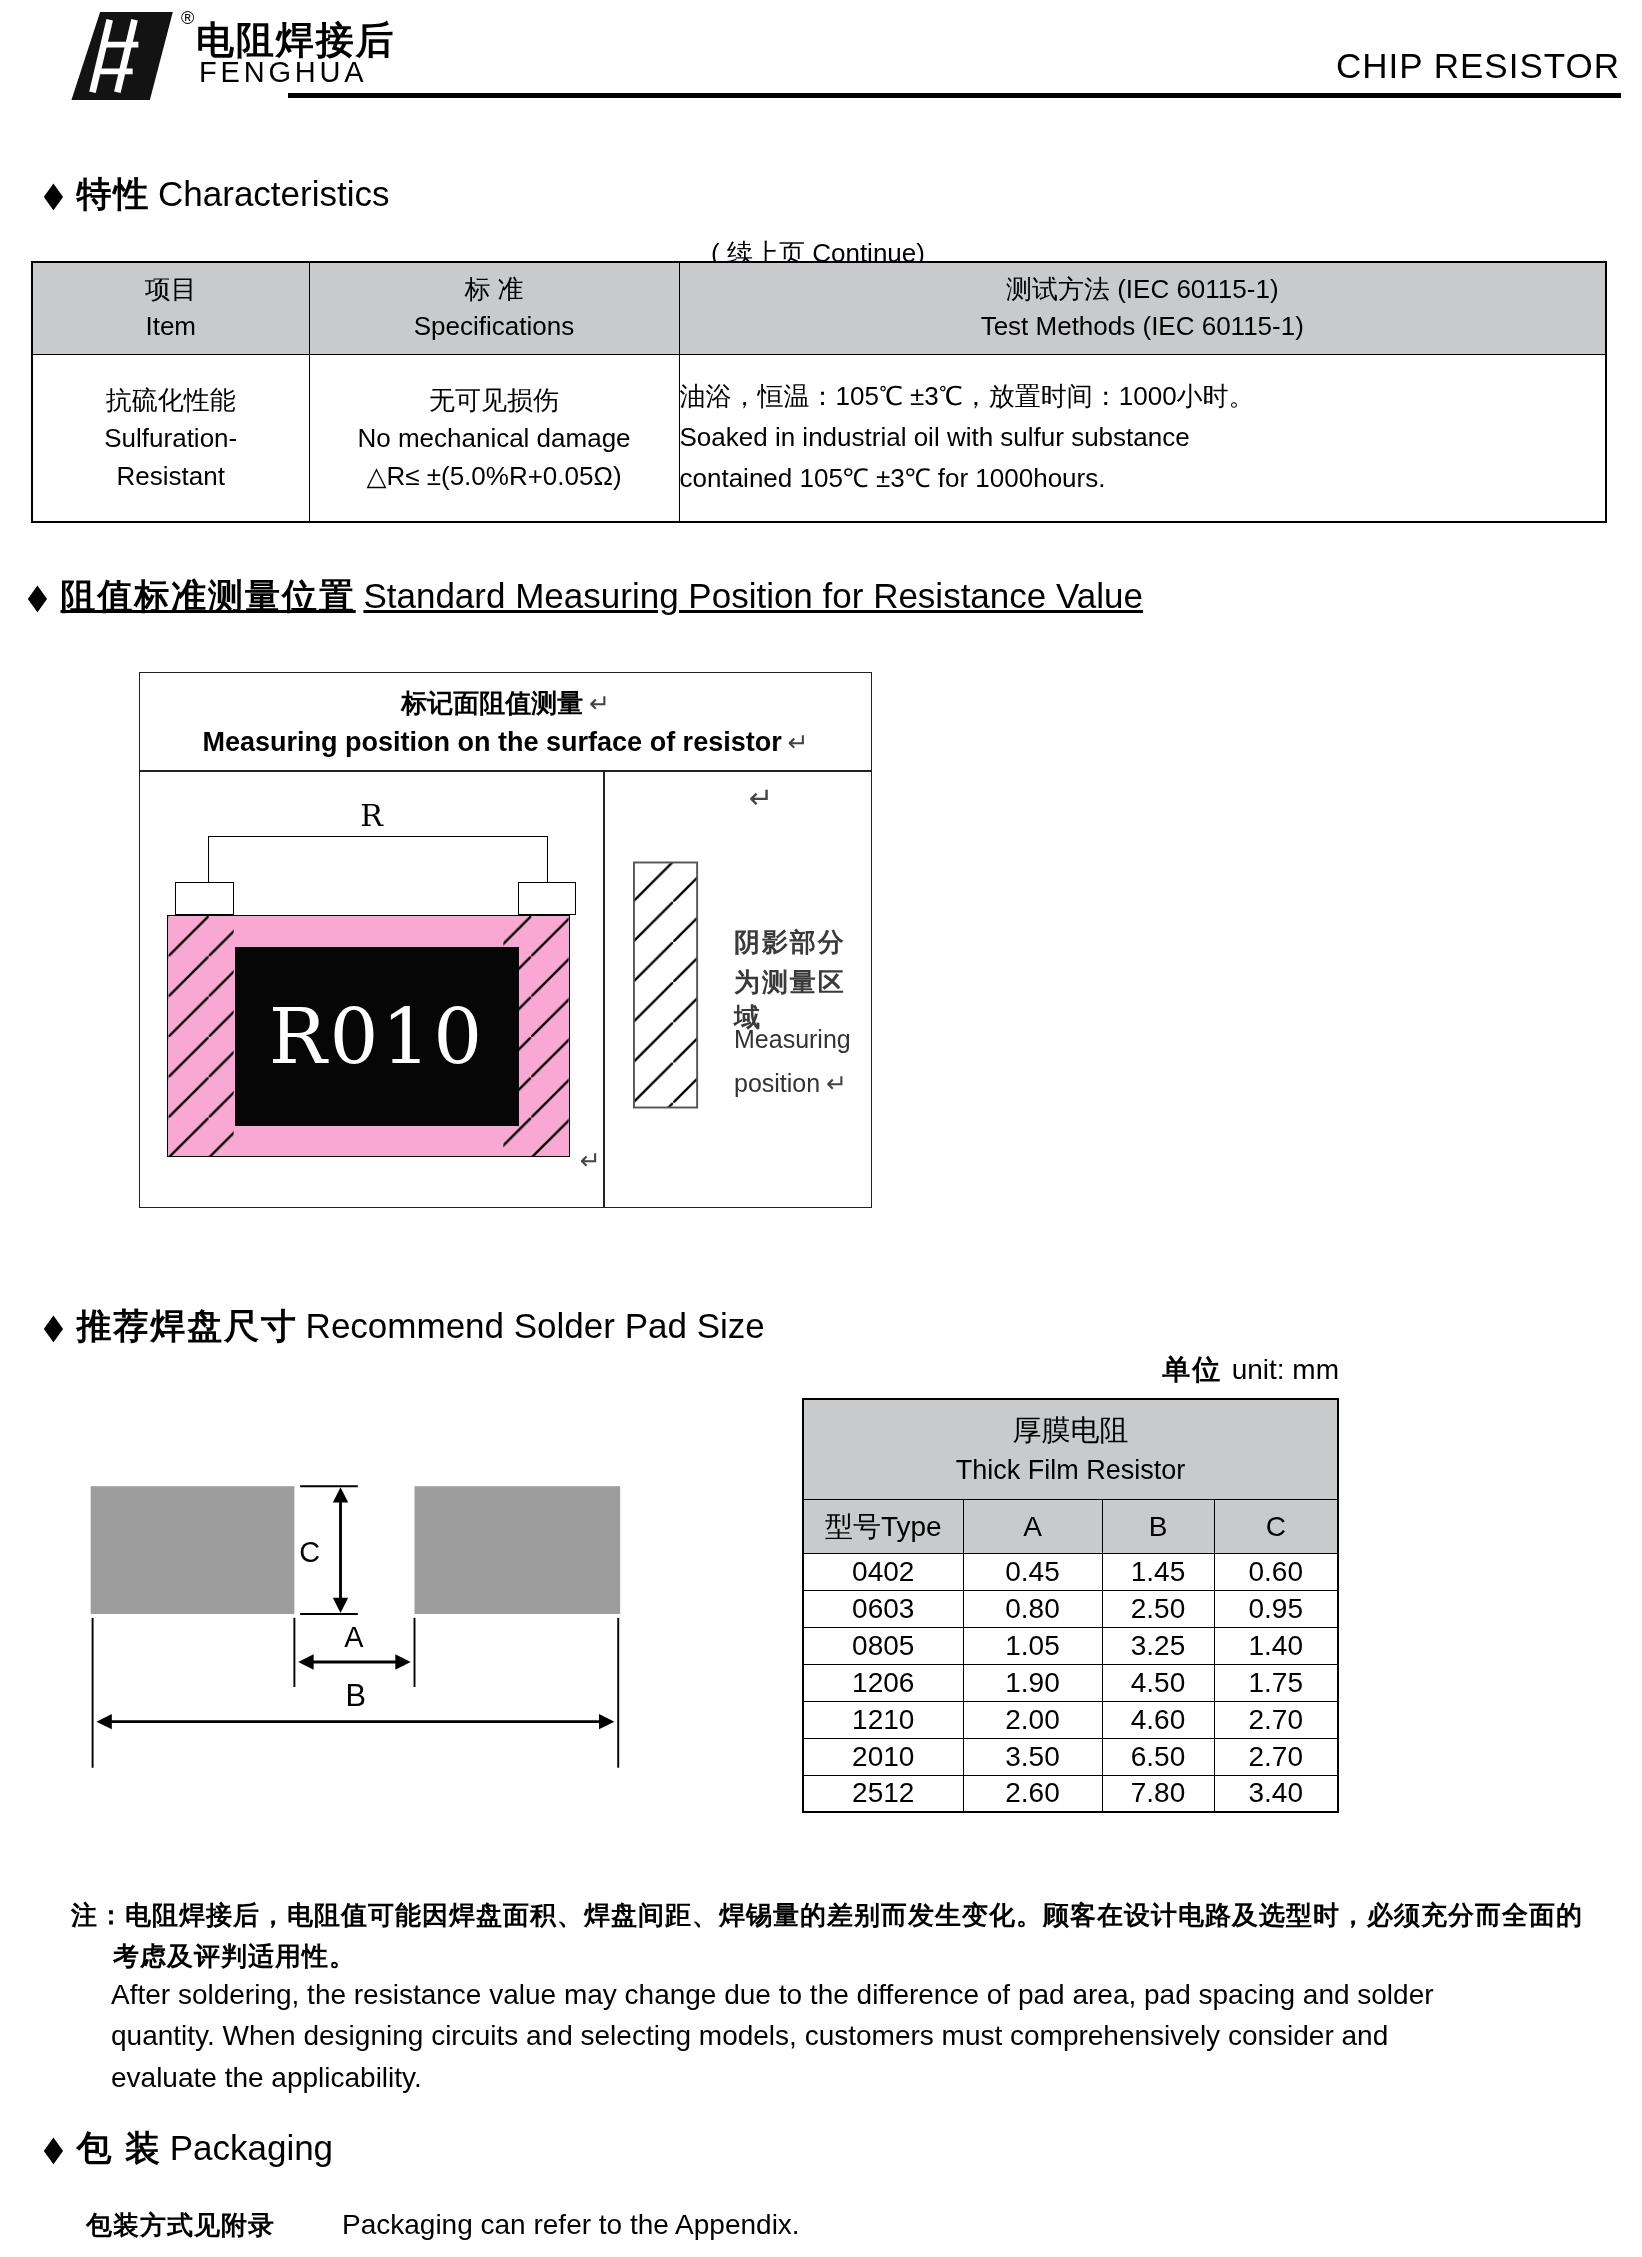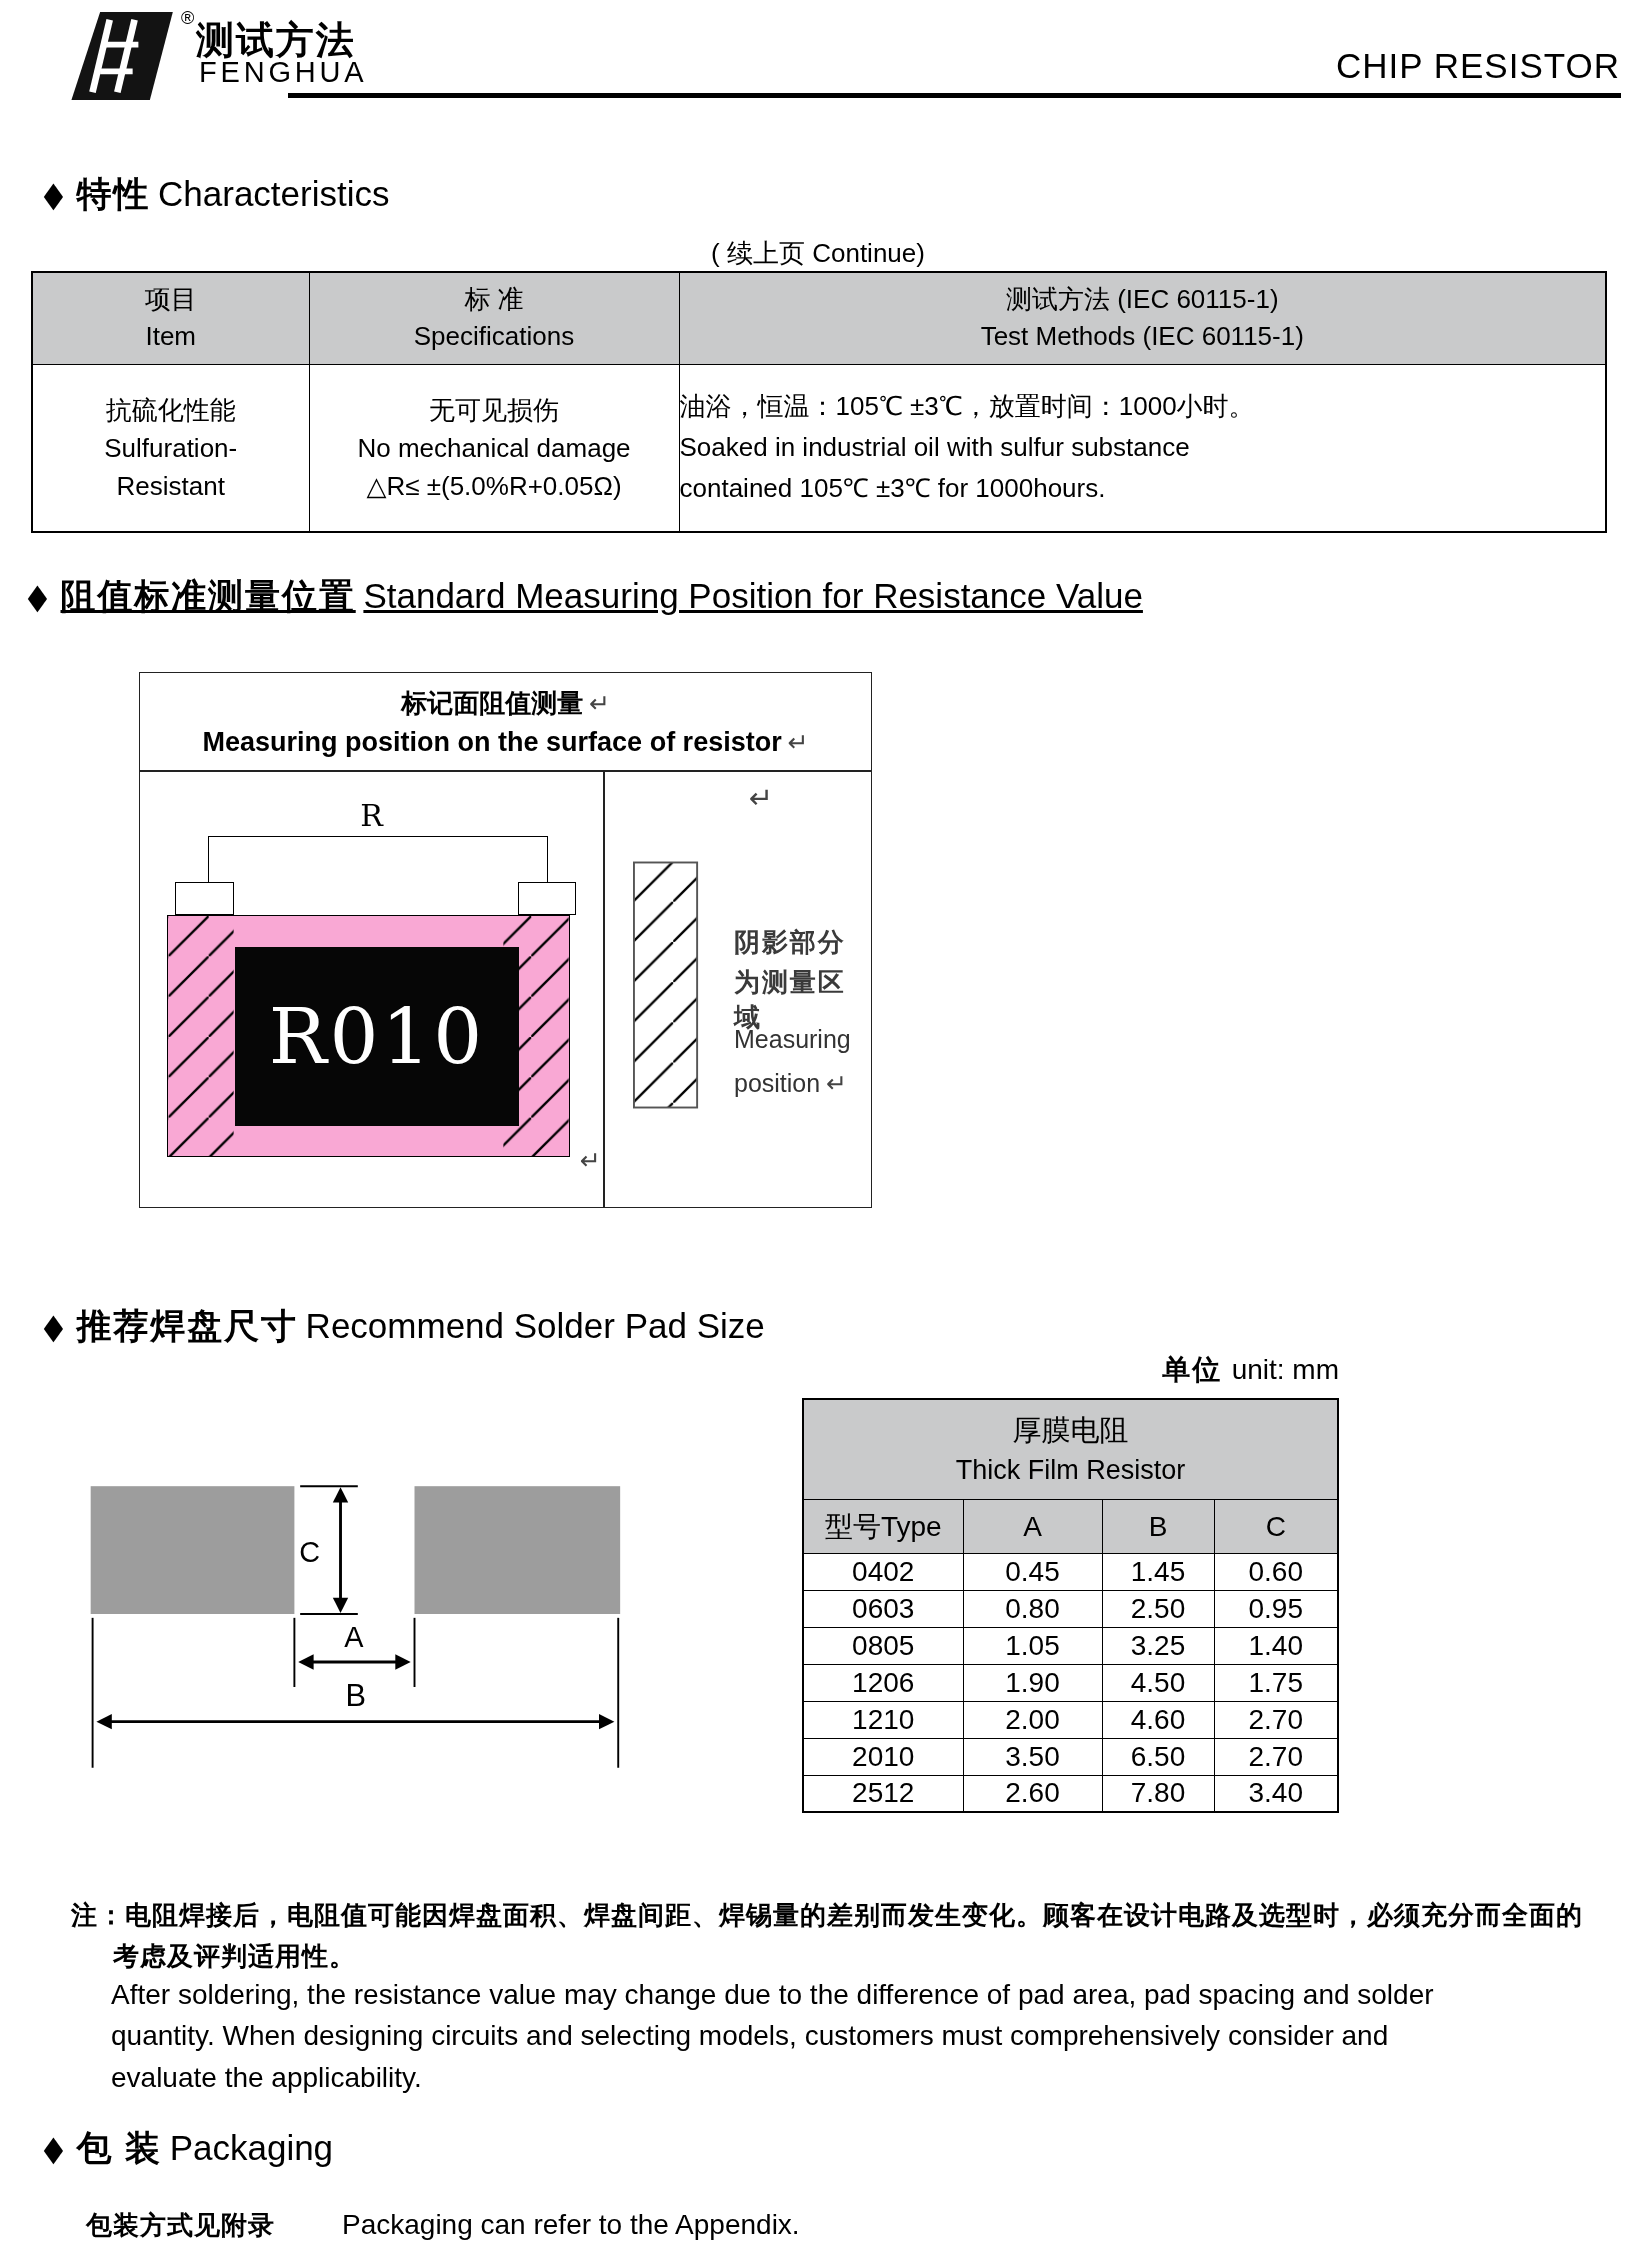--- a/index.html
+++ b/index.html
@@ -61,31 +61,31 @@
   <div class="abs" style="left:71px;top:11.5px;width:108px;height:88px;">
     <svg width="108" height="88" viewBox="0 0 112 92">
       <path d="M30,0 L106,0 L82,92 L0,92 Z" fill="#131313"></path>
       <path d="M40,8 L22,84" stroke="#fff" stroke-width="7" fill="none"></path>
       <path d="M66,8 L48,84" stroke="#fff" stroke-width="7" fill="none"></path>
       <path d="M36,34 L70,34" stroke="#fff" stroke-width="6" fill="none"></path>
       <path d="M30,62 L64,62" stroke="#fff" stroke-width="6" fill="none"></path>
     </svg>
   </div>
   <div class="abs reg" style="left:181px;top:7.7px;">®</div>
-  <div class="abs brand-cn" style="left:196px;top:15.4px;">测试方法</div>
+  <div class="abs brand-cn" style="left:196px;top:15.4px;">电阻焊接后</div>
   <div class="abs brand-en" style="left:199px;top:56px;">FENGHUA</div>
   <div class="abs doc-title" style="right:23px;top:46px;">CHIP RESISTOR</div>
   <div class="abs hrule" style="left:288px;top:93px;width:1333px;"></div>
 
   <div class="abs h-sec" style="left:40px;top:171px;">
     <span class="dia">◆</span><span class="hcn">特性</span><span class="hen">Characteristics</span>
   </div>
   <div class="abs continue-note" style="left:31px;top:236px;width:1574px;">( 续上页 Continue)</div>
 
-  <table class="ctable abs" style="left:31px;top:271px;">
+  <table class="ctable abs" style="left:31px;top:261px;">
     <colgroup>
         <col style="width:277px">
         <col style="width:370px">
         <col style="width:927px">
       </colgroup>
     <tbody>
         <tr style="height:92px;">
       <td class="gray">
         <div>项目</div>
         <div>Item</div>

